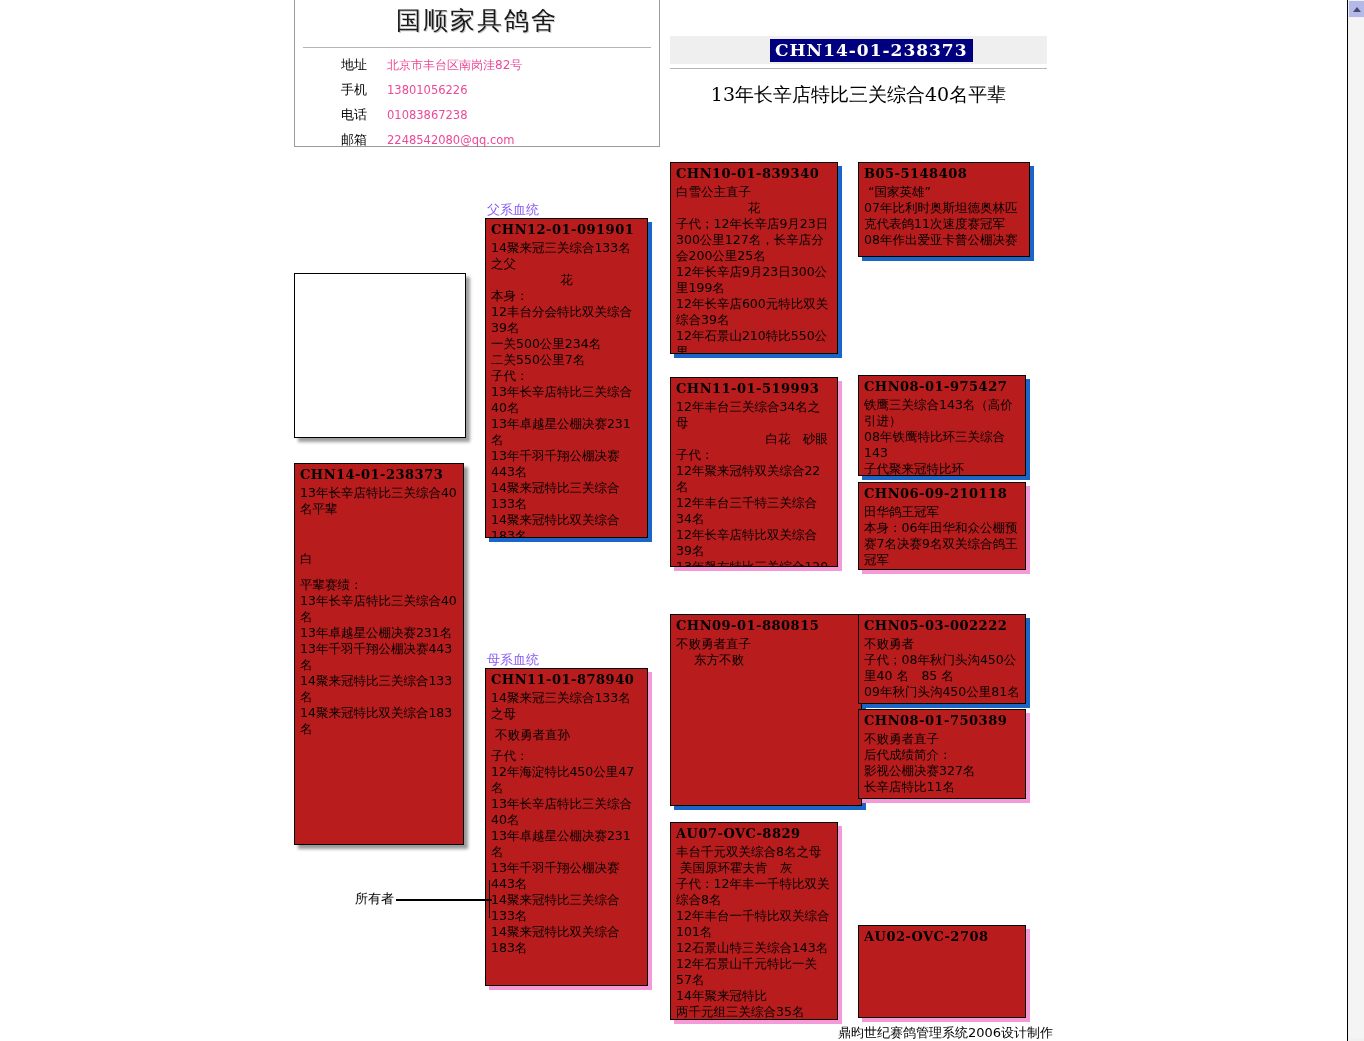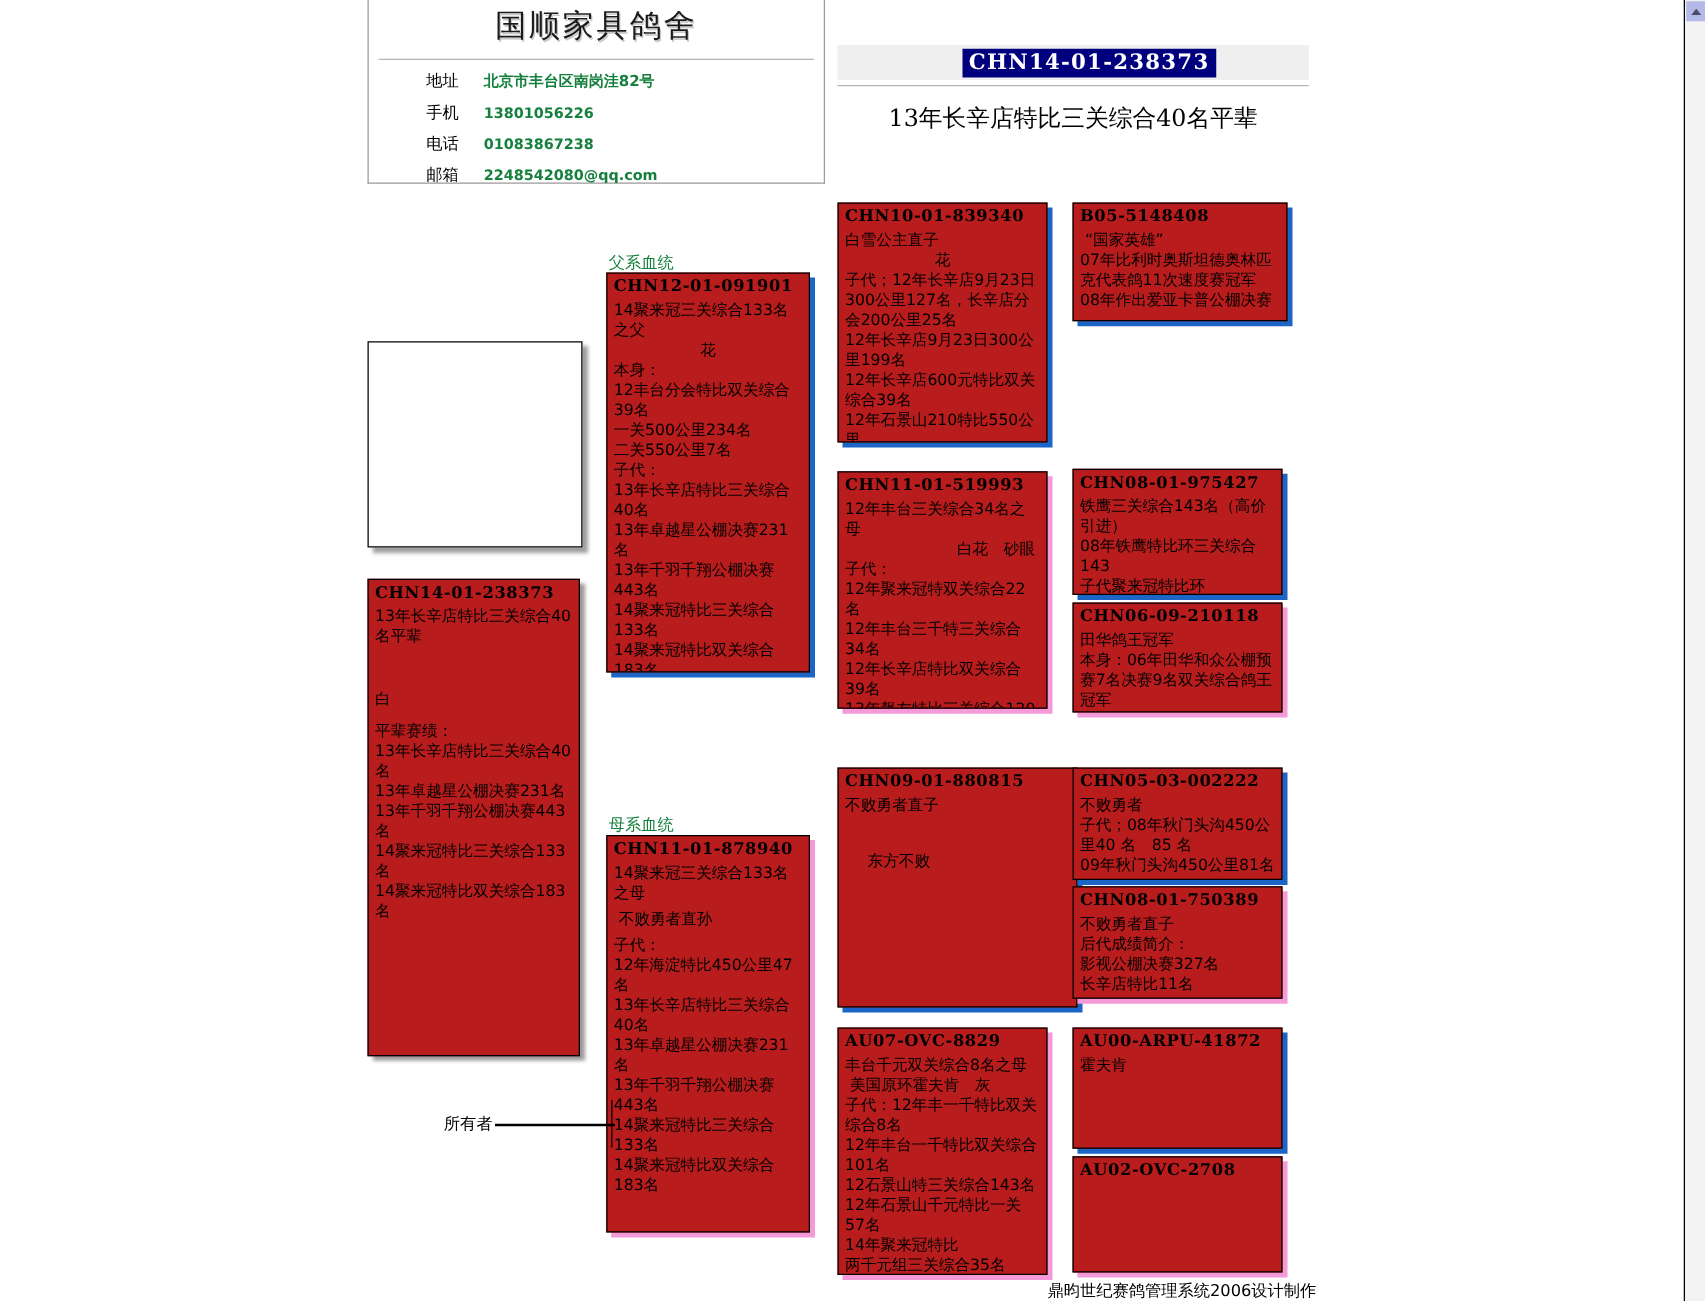--- a/index.html
+++ b/index.html
@@ -36,21 +36,21 @@
   .loft-rule {
     height: 1px; background: #b5b5b5;
     margin: 10px 8px 0 8px;
   }
   .loft-rows { padding: 8px 0 0 0; }
   .loft-row { display: flex; align-items: baseline; height: 25px; }
   .loft-key {
     width: 92px; text-align: right; padding-right: 20px;
     font-size: 13px; font-weight: normal; color: #000;
   }
-  .loft-val { font-size: 12px; color: #15803d; font-weight: bold; }
+  .loft-val { font-size: 12px; color: #ec4899; }
   .loft-val.sm { font-size: 11.5px; }
 
   
   .banner {
     position: absolute;
     left: 670px; top: 36px;
     width: 377px; height: 28px;
     background: #efefef;
   }
   .banner-ring {
@@ -79,21 +79,21 @@
     left: 294px; top: 273px;
     width: 172px; height: 165px;
     background: #ffffff;
     border: 1.5px solid #000000;
     box-shadow: 4px 4px 3px rgba(0,0,0,0.38);
   }
 
   
   .col-label {
     position: absolute;
-    font-size: 13px; color: #15803d;
+    font-size: 13px; color: #8b5cf6;
     white-space: nowrap;
   }
 
   
   .pbox {
     position: absolute;
     background: #b91c1c;
     border: 1.5px solid #000000;
     overflow: hidden;
     padding: 3px 5px 0 5px;
@@ -282,21 +282,21 @@
     <div class="ln">子代：</div>
     <div class="ln">12年聚来冠特双关综合22名</div>
     <div class="ln">12年丰台三千特三关综合34名</div>
     <div class="ln">12年长辛店特比双关综合39名</div>
     <div class="ln">13年飙友特比三关综合120名</div>
   </div>
 
   <div class="pbox shadow-blue" style="left:670px; top:614px; width:192px; height:192px;">
     <div class="ring">CHN09-01-880815</div>
     <div class="ln">不败勇者直子</div>
-    <div class="ln" style="padding-left:18px;margin-top:29px;">东方不败</div>
+    <div class="ln" style="padding-left:18px;">东方不败</div>
   </div>
 
   <div class="pbox shadow-pink" style="left:670px; top:822px; width:168px; height:198px;">
     <div class="ring">AU07-OVC-8829</div>
     <div class="ln">丰台千元双关综合8名之母</div>
     <div class="ln"> 美国原环霍夫肯　灰</div>
     <div class="ln">子代：12年丰一千特比双关综合8名</div>
     <div class="ln">12年丰台一千特比双关综合101名</div>
     <div class="ln">12石景山特三关综合143名</div>
     <div class="ln">12年石景山千元特比一关57名</div>
@@ -334,24 +334,20 @@
   </div>
 
   <div class="pbox shadow-pink" style="left:858px; top:709px; width:168px; height:90px;">
     <div class="ring">CHN08-01-750389</div>
     <div class="ln">不败勇者直子</div>
     <div class="ln">后代成绩简介：</div>
     <div class="ln">影视公棚决赛327名</div>
     <div class="ln">长辛店特比11名</div>
   </div>
 
-  <div class="pbox shadow-blue" style="left:858px; top:822px; width:168px; height:97px;">
-    <div class="ring">AU00-ARPU-41872</div>
-    <div class="ln">霍夫肯</div>
-  </div>
 
   <div class="pbox shadow-pink" style="left:858px; top:925px; width:168px; height:93px;">
     <div class="ring">AU02-OVC-2708</div>
     <div class="ln"></div>
   </div>
 
   <div class="owner">
     <span>所有者</span><span class="owner-rule"></span>
   </div>
   <div class="vdivide"></div>

